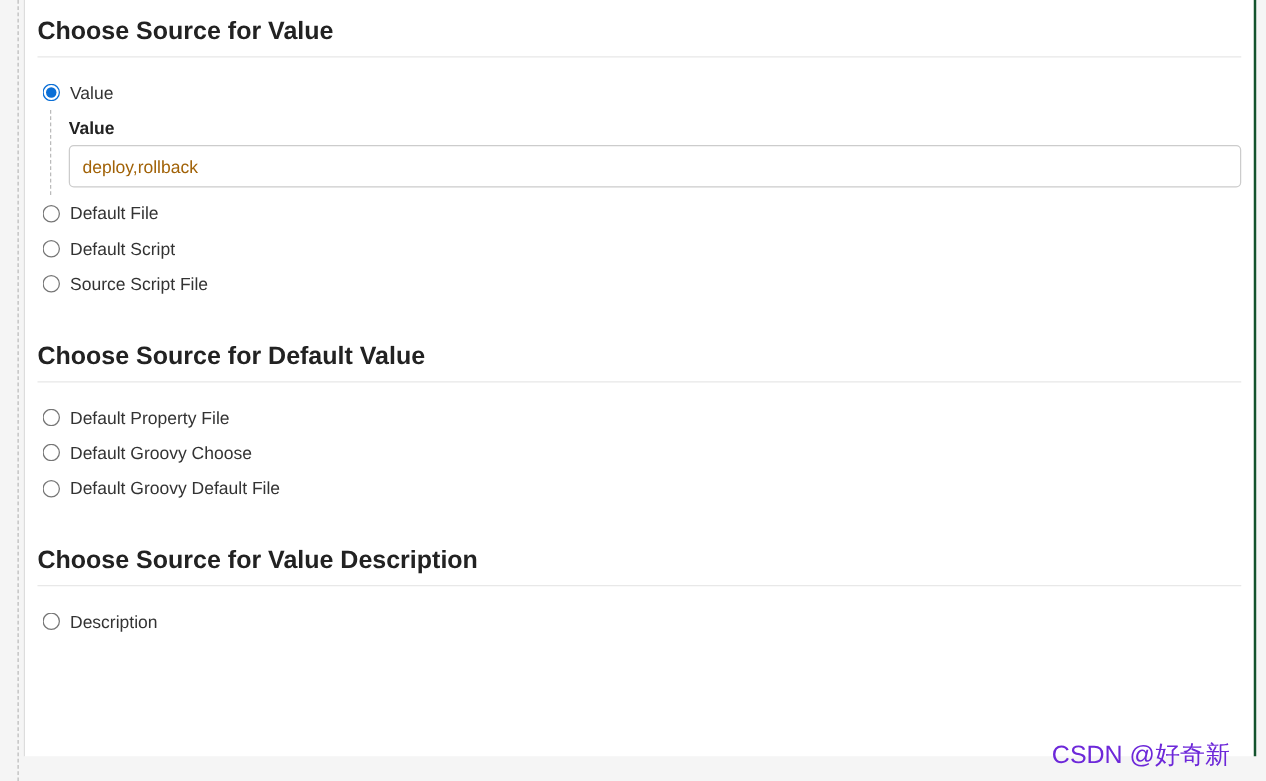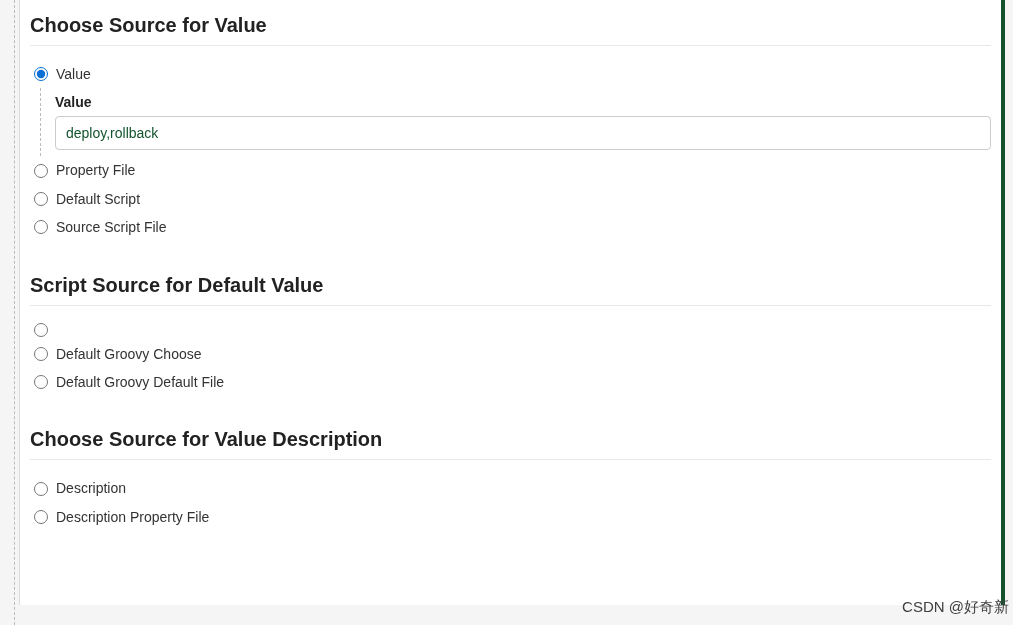--- a/index.html
+++ b/index.html
@@ -14,21 +14,21 @@
     }
     .outer-dash {
       border-left: 1px dashed #bbb;
       margin-left: 14px;
       padding: 0 0 20px 0;
       height: 100%;
     }
     .panel {
       background: #fff;
       border-left: 1px solid #ddd;
-      border-right: 4px solid #14532d;
+      border-right: 2px solid #14532d;
       margin-left: 4px;
       margin-right: 8px;
       padding: 0;
       height: 100%;
     }
     .section {
       padding: 10px 10px 18px 10px;
     }
     .section-title {
       font-size: 20px;
@@ -65,30 +65,30 @@
       color: #222;
       margin-bottom: 6px;
       display: block;
     }
     .text-input {
       width: 100%;
       padding: 8px 10px;
       font-size: 14px;
       border: 1px solid #ccc;
       border-radius: 4px;
-      color: #14532d;
+      color: #a16207;
       background: #fff;
       outline: none;
     }
     .watermark {
       position: fixed;
-      right: 4px;
+      right: 29px;
       bottom: 8px;
-      color: #404040;
-      font-size: 15px;
+      color: #6d28d9;
+      font-size: 20px;
       pointer-events: none;
       user-select: none;
     }
   </style>
 </head>
 <body>
 
 <div class="outer-dash">
   <div class="panel">
 
@@ -99,58 +99,55 @@
         <input type="radio" name="valueSource" checked="" style="">
         <label>Value</label>
       </div>
       <div class="nested">
         <span class="field-label">Value</span>
         <input type="text" class="text-input" value="deploy,rollback" style="">
       </div>
 
       <div class="radio-row">
         <input type="radio" name="valueSource" style="">
-        <label>Property File</label>
+        <label>Default File</label>
       </div>
       <div class="radio-row">
         <input type="radio" name="valueSource" style="">
         <label>Default Script</label>
       </div>
       <div class="radio-row">
         <input type="radio" name="valueSource" style="">
         <label>Source Script File</label>
       </div>
     </div>
 
     <div class="section">
-      <h2 class="section-title">Script Source for Default Value</h2>
+      <h2 class="section-title">Choose Source for Default Value</h2>
 
 
       <div class="radio-row">
         <input type="radio" name="defaultValueSource" style="">
+        <label>Default Property File</label>
       </div>
       <div class="radio-row">
         <input type="radio" name="defaultValueSource" style="">
         <label>Default Groovy Choose</label>
       </div>
       <div class="radio-row">
         <input type="radio" name="defaultValueSource" style="">
         <label>Default Groovy Default File</label>
       </div>
     </div>
 
     <div class="section">
       <h2 class="section-title">Choose Source for Value Description</h2>
 
       <div class="radio-row">
         <input type="radio" name="descSource" style="">
         <label>Description</label>
       </div>
-      <div class="radio-row">
-        <input type="radio" name="descSource" style="">
-        <label>Description Property File</label>
-      </div>
     </div>
 
   </div>
 </div>
 
 <div class="watermark">CSDN @好奇新</div>
 
 </body></html>

